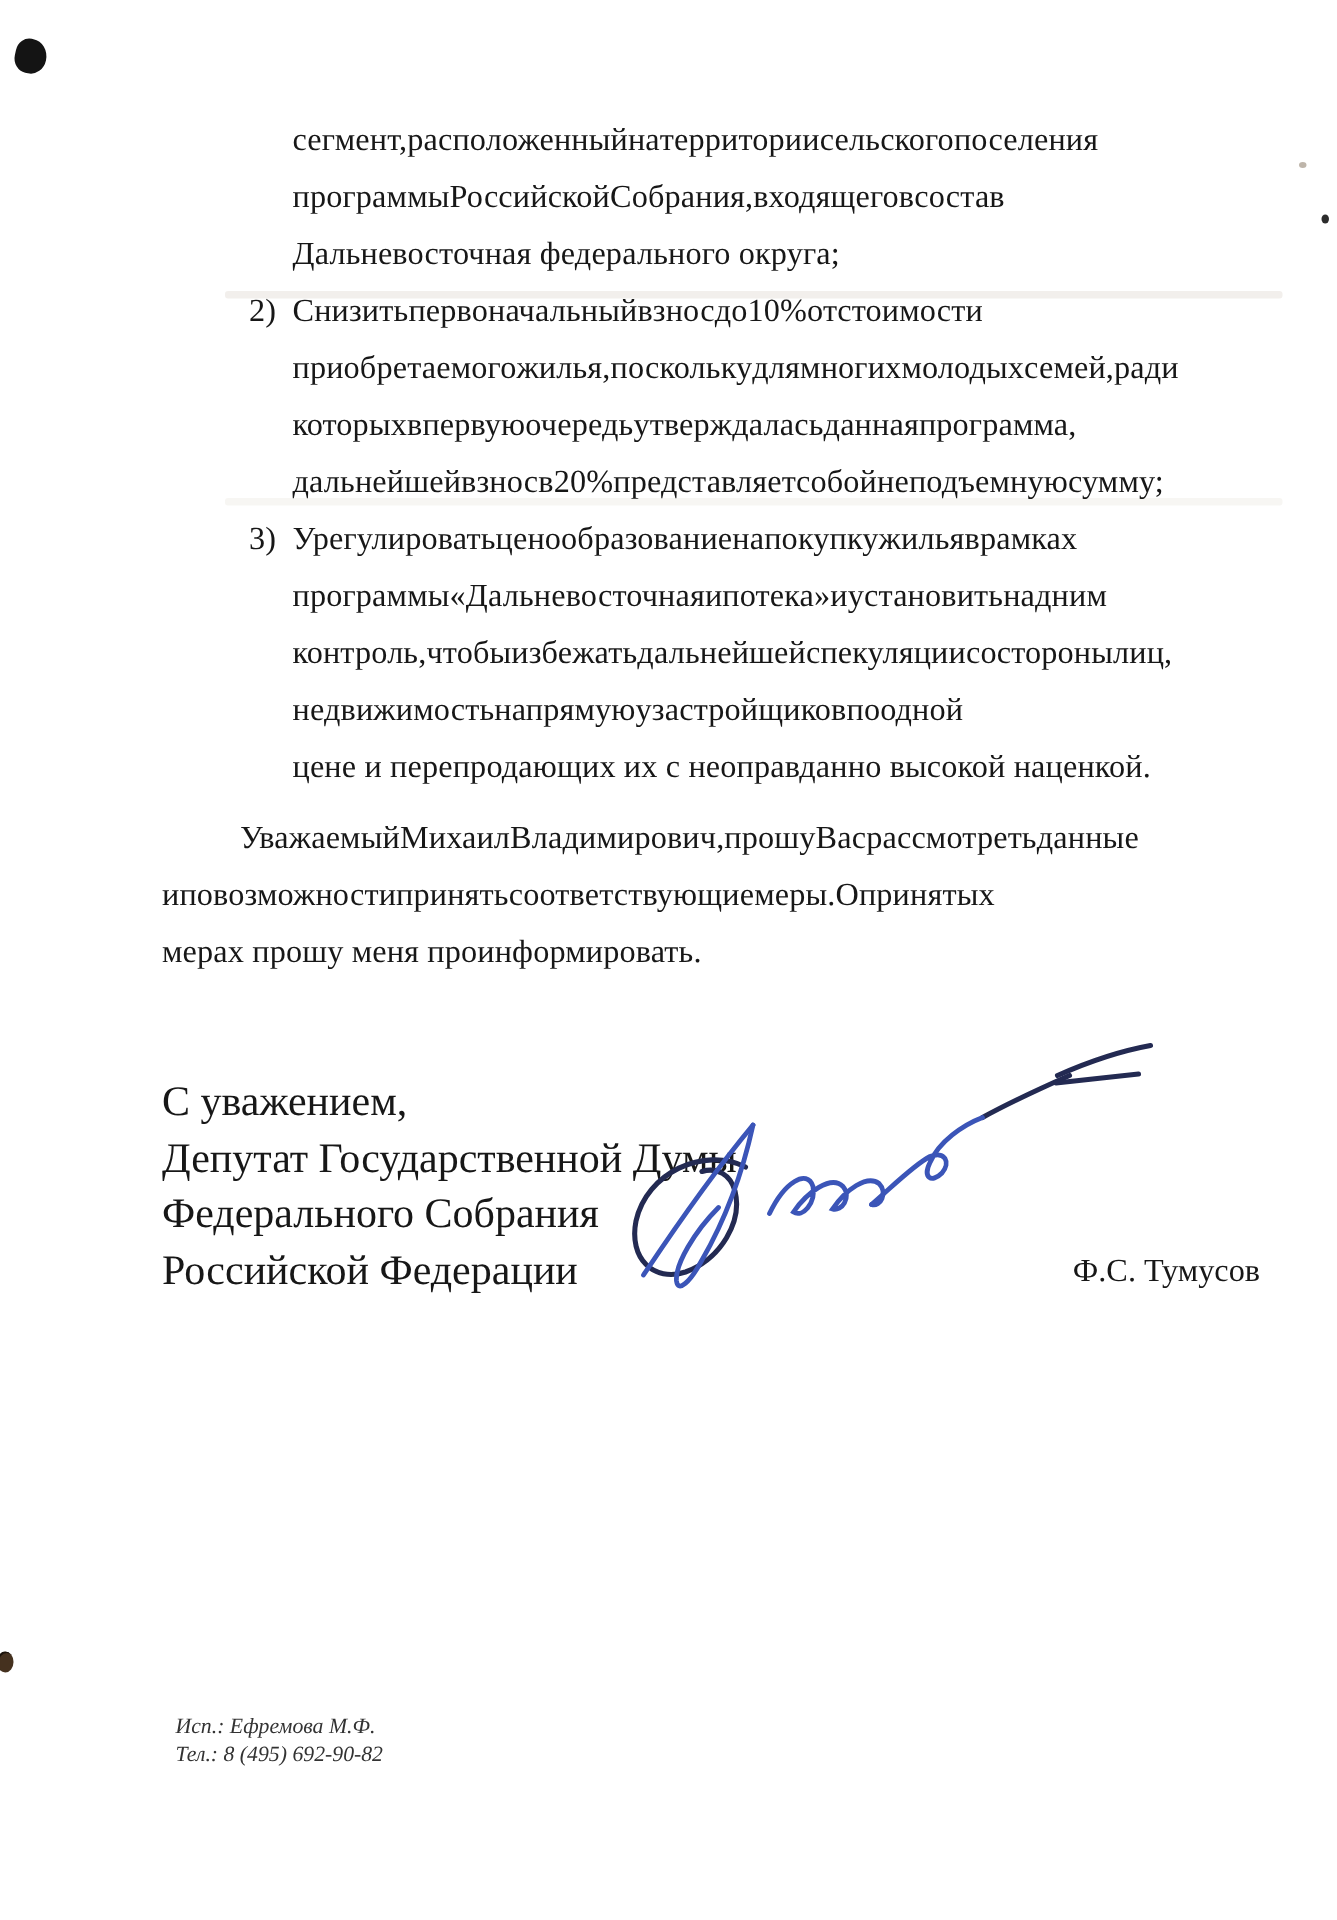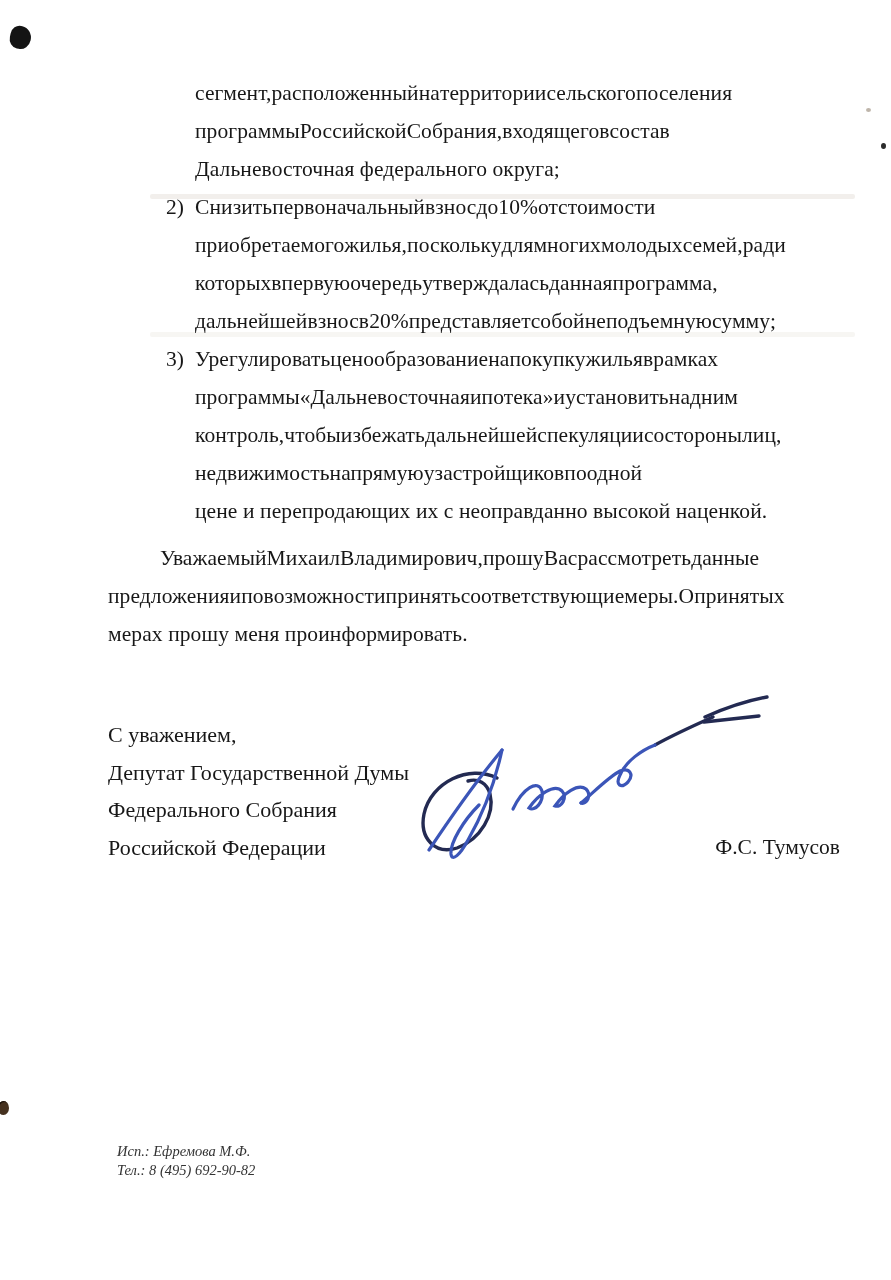--- a/index.html
+++ b/index.html
@@ -35,21 +35,21 @@
     top: 0;
     height: 38px;
     line-height: 38px;
     font-size: 21.5px;
   }
   
   .sig-lines { position: absolute; left: 108px; top: 716px; }
   .sig-line {
     height: 37.5px;
     line-height: 37.5px;
-    font-size: 22px;
+    font-size: 28px;
     white-space: nowrap;
   }
   .sig-name {
     position: absolute;
     top: 828px;
     right: 51px;
     height: 38px;
     line-height: 38px;
     font-size: 21.5px;
     white-space: nowrap;
@@ -230,21 +230,20 @@
           <span class="indent" style="width: 52px;"></span>
           <span class="w">Уважаемый</span>
           <span class="w">Михаил</span>
           <span class="w">Владимирович,</span>
           <span class="w">прошу</span>
           <span class="w">Вас</span>
           <span class="w">рассмотреть</span>
           <span class="w">данные</span>
         </div>
         <div class="line just">
-          <span class="w">предложения</span>
           <span class="w">и</span>
           <span class="w">по</span>
           <span class="w">возможности</span>
           <span class="w">принять</span>
           <span class="w">соответствующие</span>
           <span class="w">меры.</span>
           <span class="w">О</span>
           <span class="w">принятых</span>
         </div>
         <div class="line plain">мерах прошу меня проинформировать.</div>

